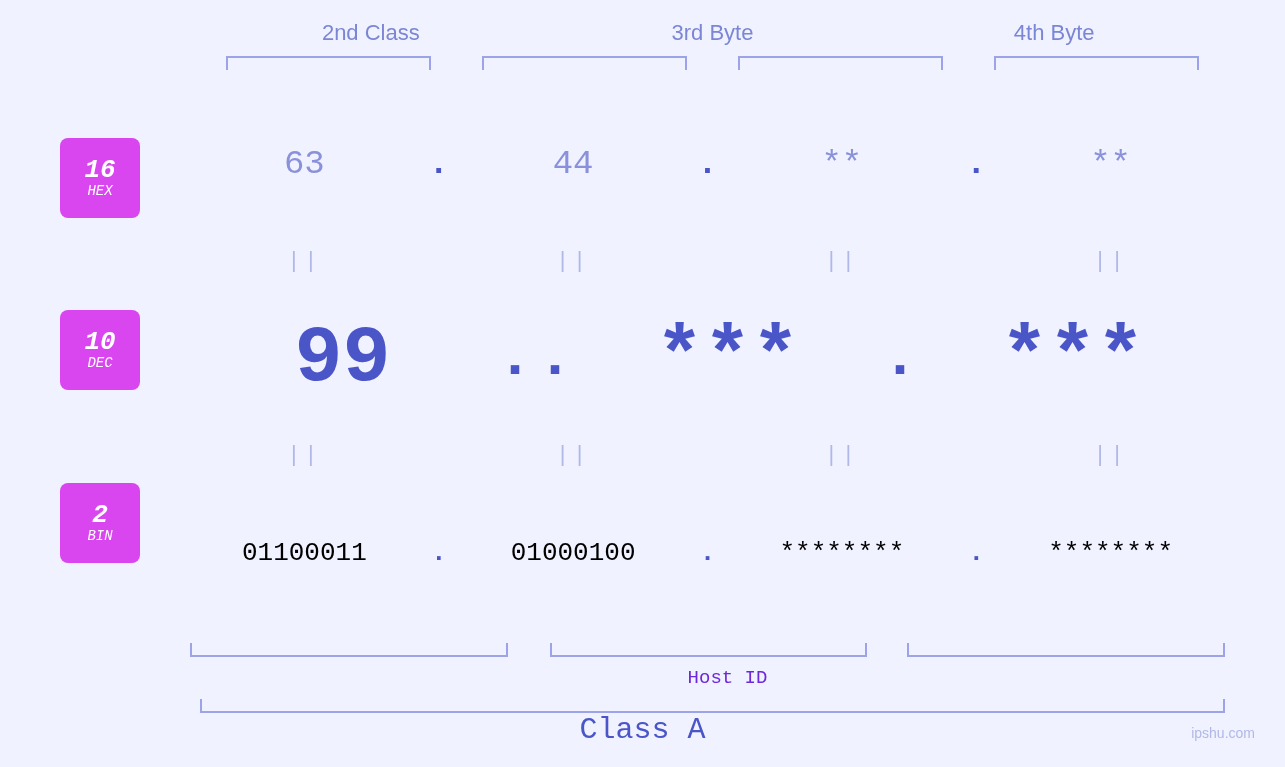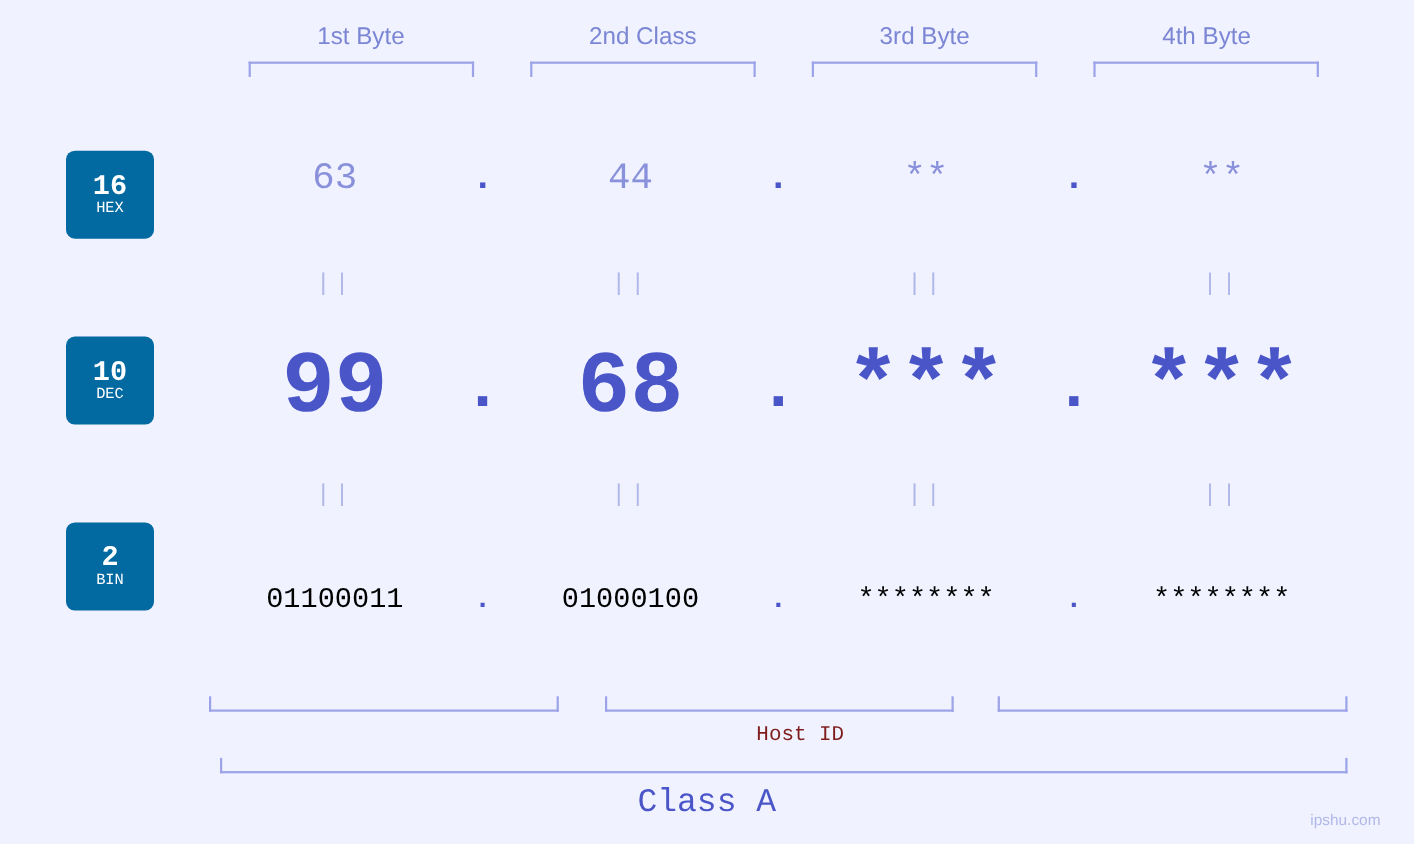--- a/index.html
+++ b/index.html
@@ -82,27 +82,28 @@
       justify-content: space-around;
       width: 130px;
       padding-right: 20px;
       padding-top: 10px;
       padding-bottom: 80px;
     }
 
     .badge {
       width: 80px;
       height: 80px;
-      background-color: #0369a1;
+      background-color: #d946ef;
       border-radius: 8px;
       display: flex;
       flex-direction: column;
       align-items: center;
       justify-content: center;
       color: white;
+      font-style: italic;
     }
 
     .badge-number {
       font-size: 26px;
       font-weight: bold;
       line-height: 1;
     }
 
     .badge-label {
       font-size: 14px;
@@ -190,40 +191,39 @@
       border-bottom: 2px solid #9ca3e8;
       border-left: 2px solid #9ca3e8;
       border-right: 2px solid #9ca3e8;
     }
 
     .class-label-row {
       width: 100%;
       text-align: center;
       color: #4a56c8;
       font-size: 30px;
-      margin-top: 10px;
+      margin-top: 0;
       font-family: 'Courier New', Courier, monospace;
     }
 
     .watermark {
       position: absolute;
-      bottom: 14px;
+      bottom: 26px;
       right: 30px;
       color: #b0b8e8;
       font-size: 14px;
       font-family: Arial, sans-serif;
     }
   </style>
 </head>
 <body>
 
 <div class="main-container">
 
   <div class="byte-labels-row">
-    <div class="byte-label-cell">1st Byte</div>
     <div class="byte-label-cell">2nd Class</div>
     <div class="byte-label-cell">3rd Byte</div>
     <div class="byte-label-cell">4th Byte</div>
   </div>
 
   <div class="bracket-row">
     <div class="bracket-cell">
         <span class="bracket-top"></span>
       </div>
     <div class="bracket-cell">
@@ -272,21 +272,20 @@
         <span class="sep-cell">||</span>
         <span class="sep-dot-spacer"></span>
         <span class="sep-cell">||</span>
         <span class="sep-dot-spacer"></span>
         <span class="sep-cell">||</span>
       </div>
 
       <div class="values-row dec-row">
         <span class="val">99</span>
         <span class="dot">.</span>
-        <span class="val">68</span>
         <span class="dot">.</span>
         <span class="val">***</span>
         <span class="dot">.</span>
         <span class="val">***</span>
       </div>
 
       <div class="separator-row">
         <span class="sep-cell">||</span>
         <span class="sep-dot-spacer"></span>
         <span class="sep-cell">||</span>
@@ -311,21 +310,21 @@
         <div style="flex:2; border-bottom:2px solid #9ca3e8; border-left:2px solid #9ca3e8; border-right:2px solid #9ca3e8; height:14px; margin-right:2px;"></div>
         <div style="flex:0 0 40px;"></div>
 
         <div style="flex:2; border-bottom:2px solid #9ca3e8; border-left:2px solid #9ca3e8; border-right:2px solid #9ca3e8; height:14px; margin-left:0px;"></div>
         <div style="flex:0 0 40px;"></div>
         <div style="flex:2; border-bottom:2px solid #9ca3e8; border-left:2px solid #9ca3e8; border-right:2px solid #9ca3e8; height:14px;"></div>
       </div>
 
       <div style="display:flex; margin-top:6px;">
         <div style="flex:0 0 40px;"></div>
-        <div style="flex:5; text-align:center; color:#7f1d1d; font-size:19px; font-family:'Courier New',Courier,monospace;">Host ID</div>
+        <div style="flex:5; text-align:center; color:#6d28d9; font-size:19px; font-family:'Courier New',Courier,monospace;">Host ID</div>
       </div>
 
     </div>
   </div>
 
   <div class="outer-bracket-row">
     <div class="outer-bracket"></div>
   </div>
 
   <div class="class-label-row">Class A</div>

